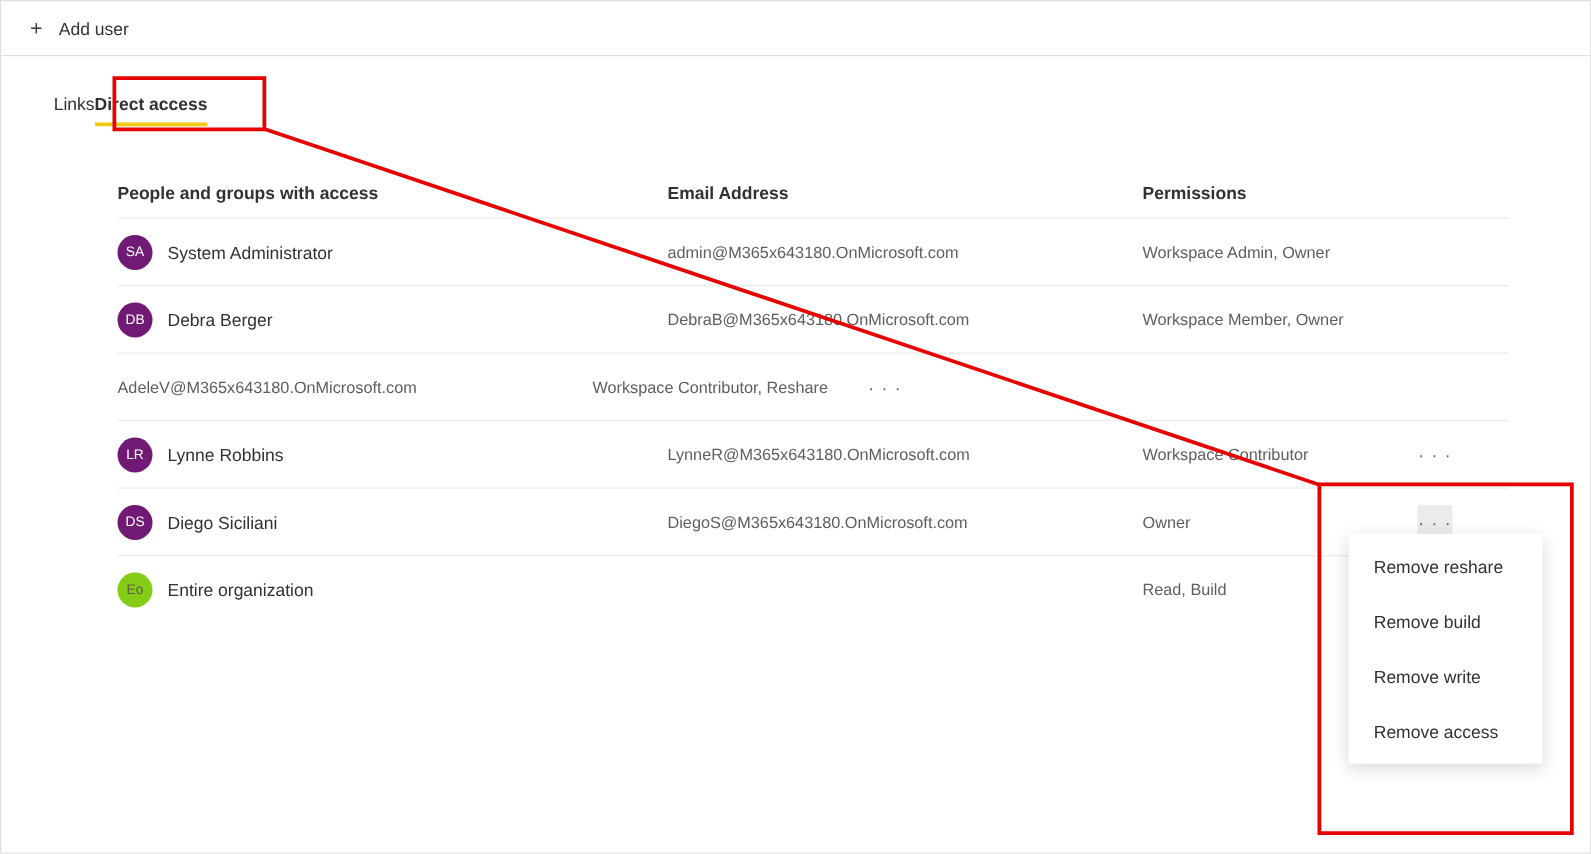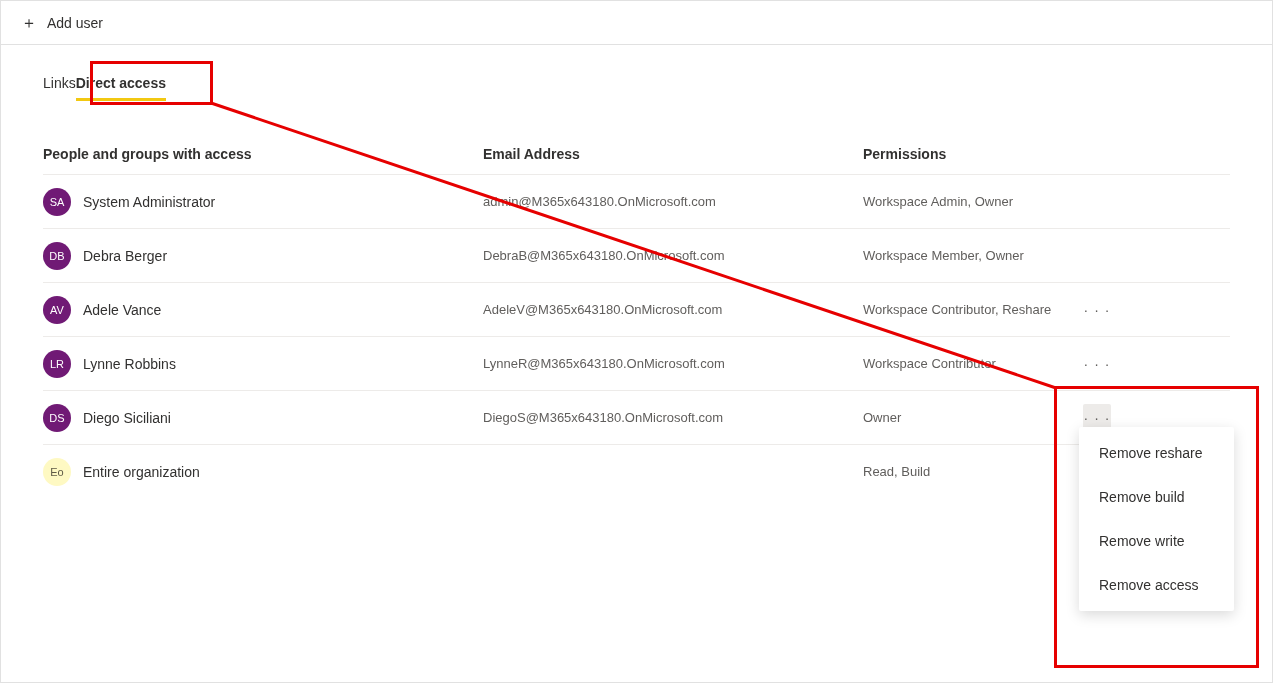--- a/index.html
+++ b/index.html
@@ -5,30 +5,30 @@
   * { box-sizing: border-box; margin: 0; padding: 0; }
   body { font-family: "Segoe UI", -apple-system, sans-serif; font-size: 14px; color: #323130; background: #fff; width: 1273px; height: 683px; position: relative; border: 1px solid #e1e1e1; }
   .toolbar { height: 44px; display: flex; align-items: center; padding: 0 16px; border-bottom: 1px solid #e1e1e1; }
   .add-user-btn { display: flex; align-items: center; gap: 10px; background: none; border: none; cursor: pointer; font-size: 14px; color: #323130; padding: 6px 4px; }
   .plus-icon { font-size: 16px; font-weight: 300; display: inline-block; line-height: 1; }
   .tabs { display: flex; padding: 24px 42px 0 42px; border-bottom: 1px solid transparent; }
   .tab { background: none; border: none; font-size: 14px; color: #323130; padding: 6px 0 10px 0; cursor: pointer; position: relative; }
   .tab.active { font-weight: 600; }
   .tab.active::after { content: ""; position: absolute; left: 0; right: 0; bottom: 0; height: 3px; background: #f2c811; }
   .highlight-box-tab { position: absolute; border: 3px solid #e60000; pointer-events: none; }
-  .table-wrap { padding: 0 42px; margin-top: 32px; }
+  .table-wrap { padding: 0 65px; margin-top: 32px; margin-left: 28px; }
   .table-header { display: flex; font-weight: 600; color: #323130; padding: 12px 0; }
   .col-people { flex: 0 0 440px; }
   .col-email { flex: 0 0 380px; }
   .col-perm { flex: 0 0 220px; }
   .col-actions { flex: 0 0 60px; display: flex; justify-content: center; }
   .table-row { display: flex; align-items: center; border-top: 1px solid #edebe9; height: 54px; color: #605e5c; font-size: 14px; }
   .people-cell { display: flex; align-items: center; gap: 12px; flex: 0 0 440px; }
   .avatar { width: 28px; height: 28px; border-radius: 50%; background: #701a75; color: #fff; font-size: 11px; display: flex; align-items: center; justify-content: center; flex-shrink: 0; }
-  .avatar.eo { background: #fef9c3; color: #5e5a45; }
+  .avatar.eo { background: #84cc16; color: #5e5a45; }
   .people-name { color: #323130; }
   .email-cell { flex: 0 0 380px; font-size: 13px; color: #605e5c; }
   .perm-cell { flex: 0 0 220px; font-size: 13px; color: #605e5c; }
   .actions-cell { flex: 0 0 60px; display: flex; justify-content: flex-start; }
   .more-btn { width: 28px; height: 28px; border: none; background: none; cursor: pointer; display: flex; align-items: center; justify-content: center; color: #605e5c; font-size: 14px; letter-spacing: 1px; border-radius: 2px; }
   .more-btn.active { background: #edebe9; }
   .context-menu { position: absolute; background: #fff; box-shadow: 0 4px 14px rgba(0,0,0,0.15); border-radius: 2px; padding: 4px 0; min-width: 155px; z-index: 10; }
   .context-menu-item { padding: 14px 20px; font-size: 14px; color: #323130; cursor: pointer; background: none; border: none; width: 100%; text-align: left; display: block; }
   .highlight-box-menu { position: absolute; border: 3px solid #e60000; pointer-events: none; z-index: 20; }
 </style>
@@ -69,24 +69,20 @@
       <div class="table-row">
         <div class="people-cell">
           <div class="avatar ">DB</div>
           <span class="people-name">Debra Berger</span>
         </div>
         <div class="email-cell">DebraB@M365x643180.OnMicrosoft.com</div>
         <div class="perm-cell">Workspace Member, Owner</div>
         <div class="actions-cell"></div>
       </div>
       <div class="table-row">
-        <div class="people-cell">
-          <div class="avatar ">AV</div>
-          <span class="people-name">Adele Vance</span>
-        </div>
         <div class="email-cell">AdeleV@M365x643180.OnMicrosoft.com</div>
         <div class="perm-cell">Workspace Contributor, Reshare</div>
         <div class="actions-cell">
           <button class="more-btn">
             <span>· · ·</span>
           </button>
         </div>
       </div>
       <div class="table-row">
         <div class="people-cell">

